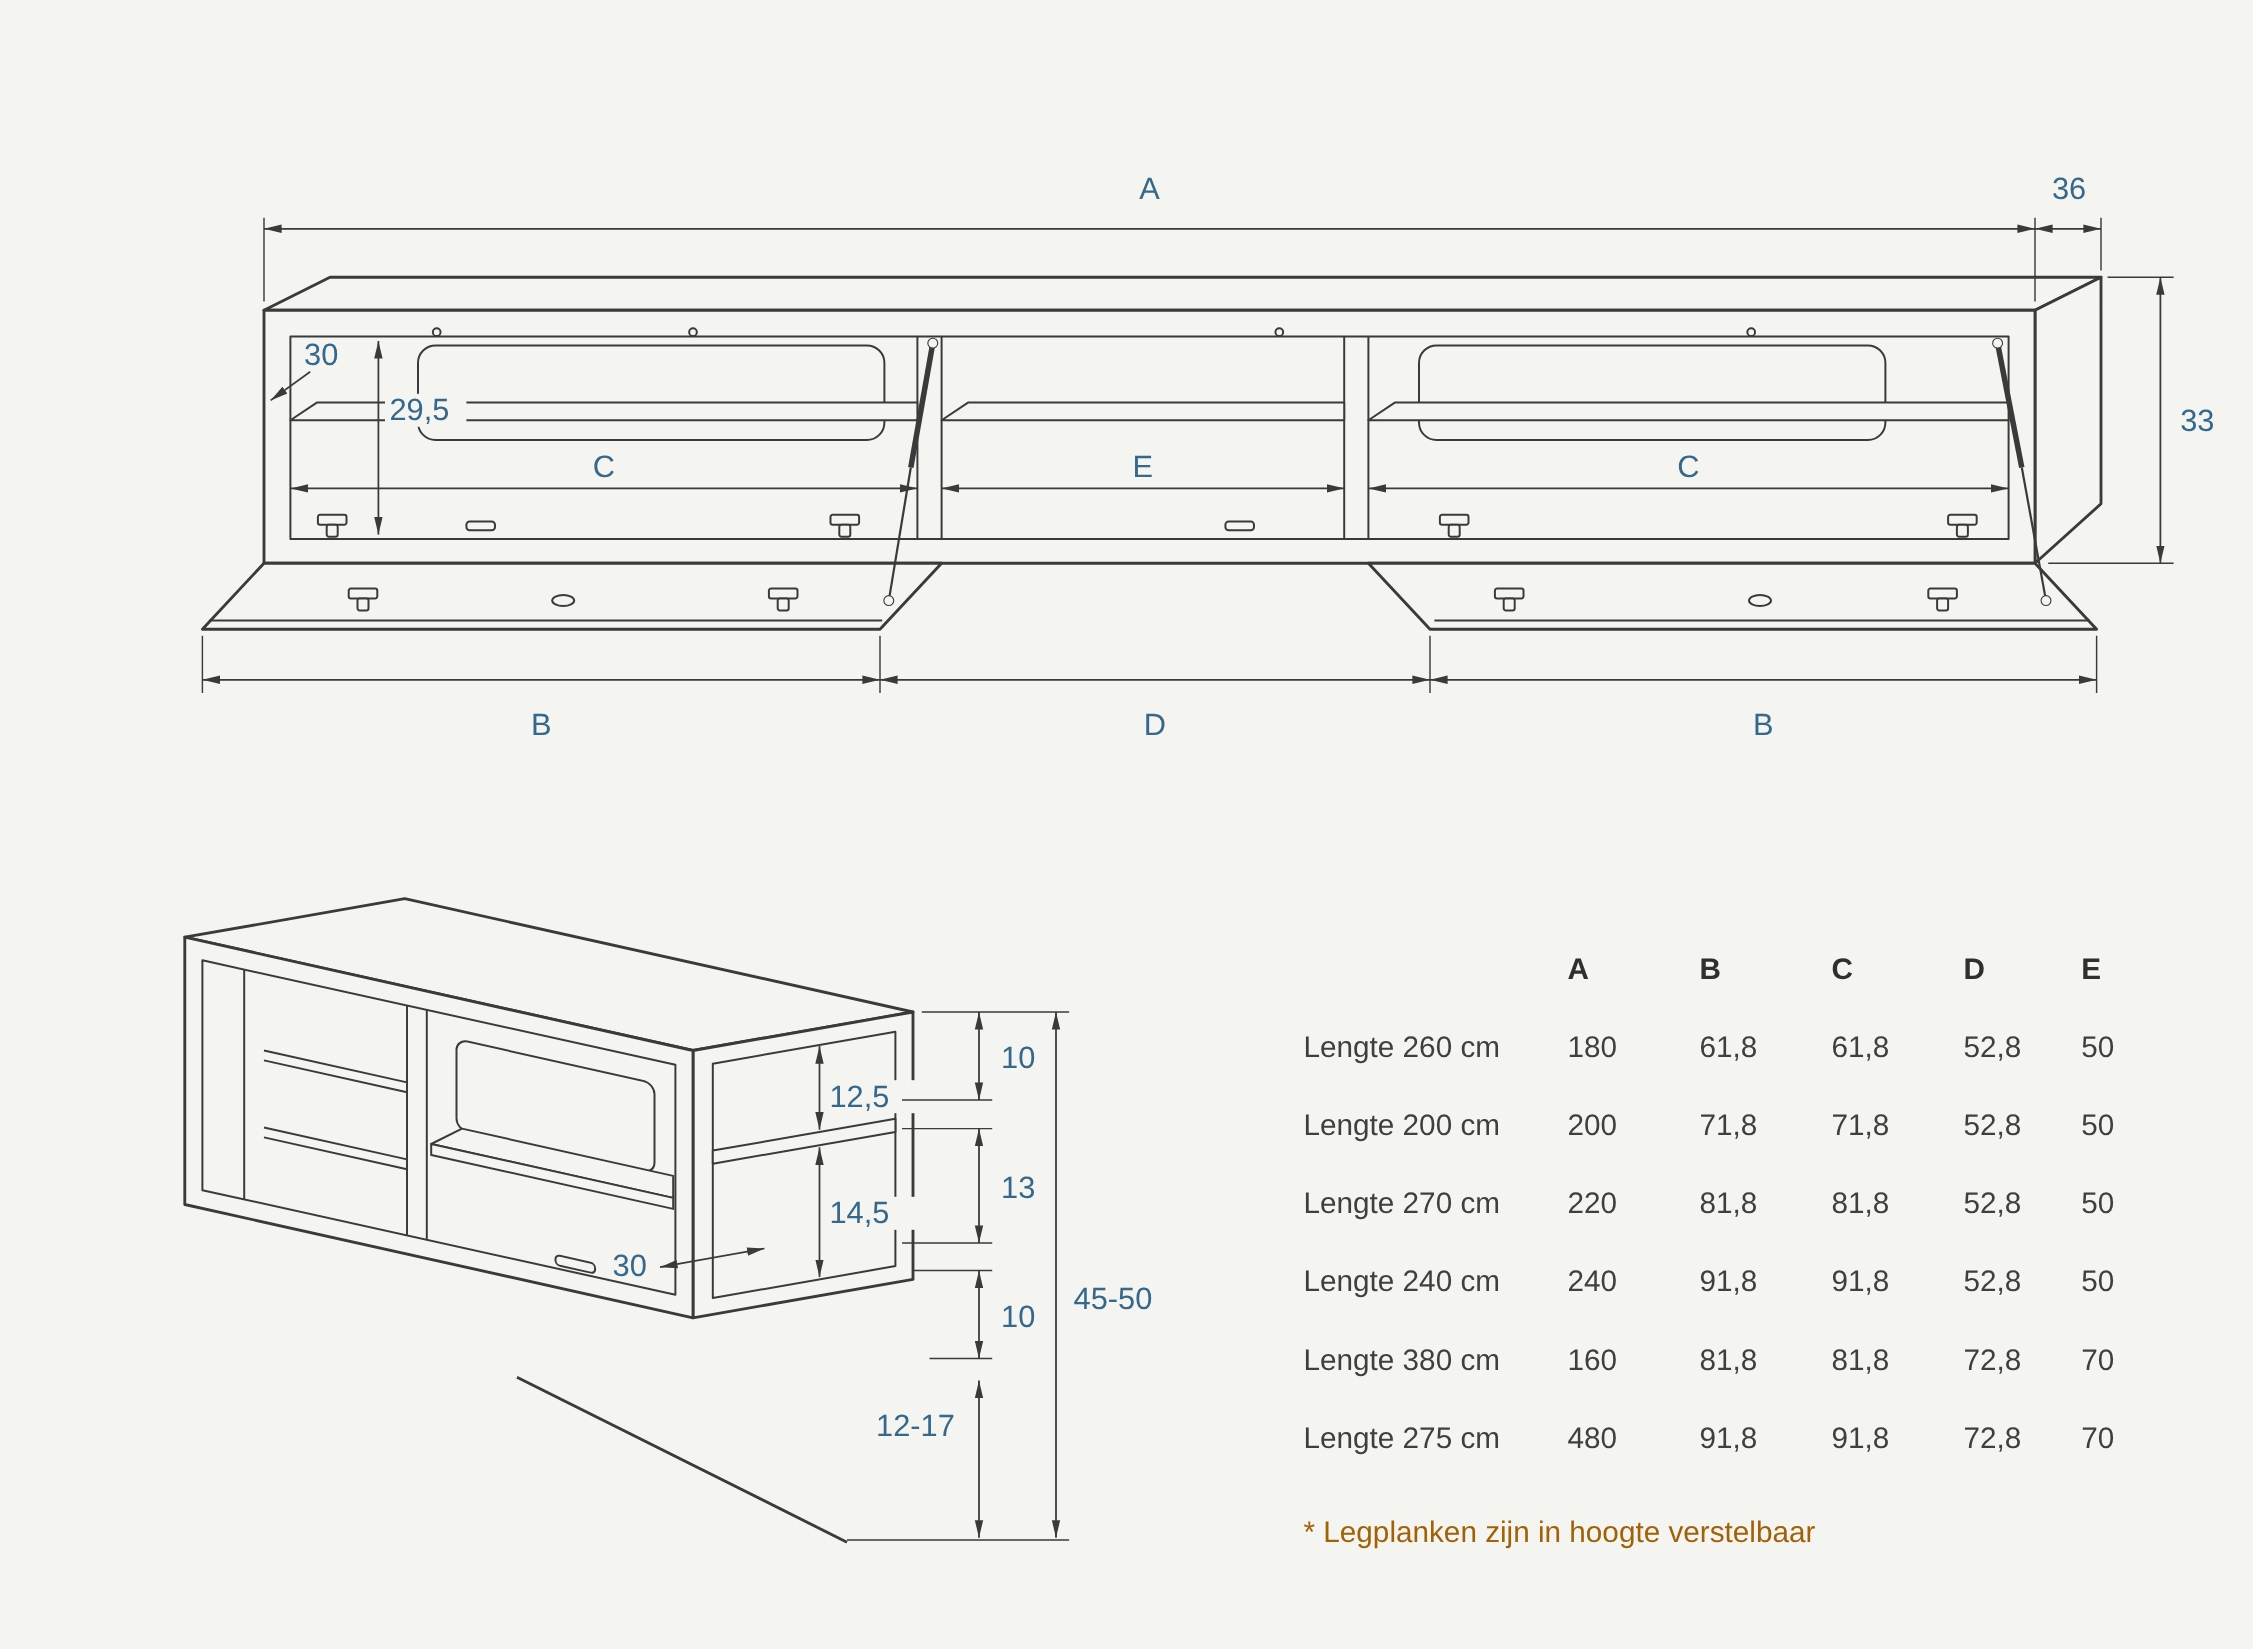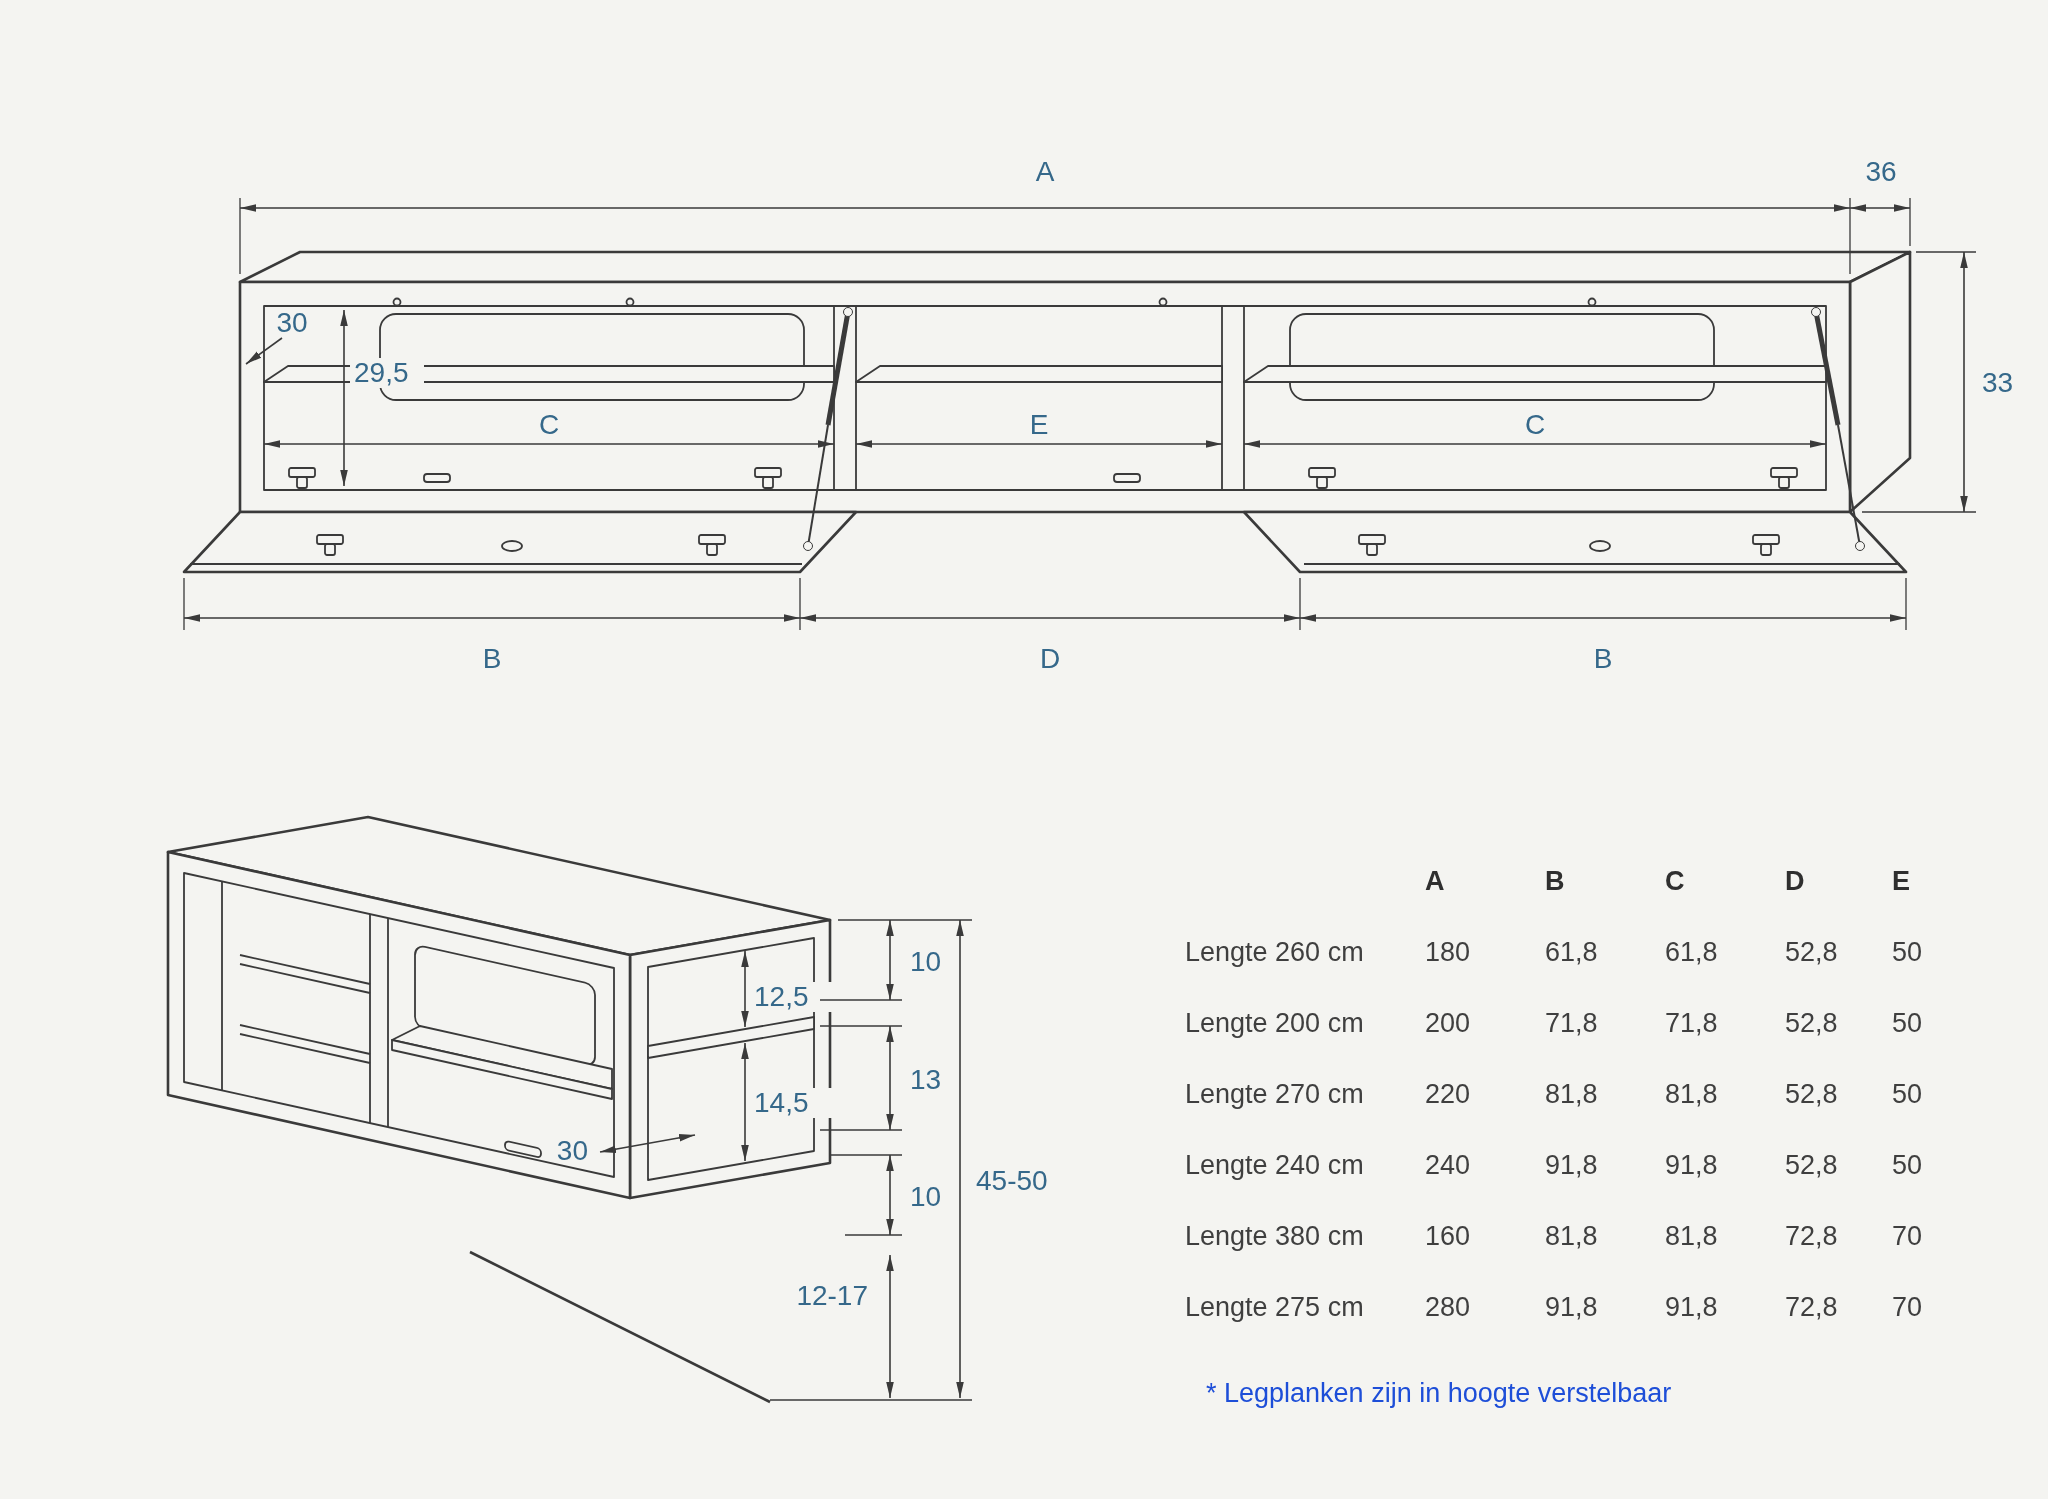--- a/index.html
+++ b/index.html
@@ -17,21 +17,21 @@
   svg .leader{stroke:#3a3a3a;stroke-width:1.6;fill:none;marker-end:url(#arr);}
   svg text{font-family:"Liberation Sans",sans-serif;font-size:28px;fill:#35688a;}
   svg text.mid{text-anchor:middle;}
   svg text.end{text-anchor:end;}
   .spec-table{
     position:absolute;left:1185px;top:846px;
     display:grid;grid-template-columns:240px 120px 120px 120px 107px 96px;
     grid-auto-rows:71px;align-items:center;font-size:27px;color:#3f3f3f;
   }
   .spec-table .th{font-weight:bold;color:#2f2f2f;}
-  .footnote{position:absolute;left:1185px;top:1378px;font-size:27px;color:#1d4ed8;margin-left:21px;}
+  .footnote{position:absolute;left:1185px;top:1378px;font-size:27px;color:#a16207;}
 </style>
 </head>
 <body>
 
 <div class="canvas">
 
   <svg class="drawing" width="2048" height="1499" viewBox="0 0 2048 1499">
     <defs>
       <marker id="arr" viewBox="0 0 16 12" markerWidth="16" markerHeight="12" refX="16" refY="6" orient="auto-start-reverse" markerUnits="userSpaceOnUse">
         <path d="M16,6 L0,2.2 L0,9.8 Z" fill="#3a3a3a"></path>
@@ -243,21 +243,21 @@
     <div>50</div>
 
     <div>Lengte 380 cm</div>
     <div>160</div>
     <div>81,8</div>
     <div>81,8</div>
     <div>72,8</div>
     <div>70</div>
 
     <div>Lengte 275 cm</div>
-    <div>280</div>
+    <div>480</div>
     <div>91,8</div>
     <div>91,8</div>
     <div>72,8</div>
     <div>70</div>
   </div>
 
   <div class="footnote">* Legplanken zijn in hoogte verstelbaar</div>
 </div>
 
 </body></html>

